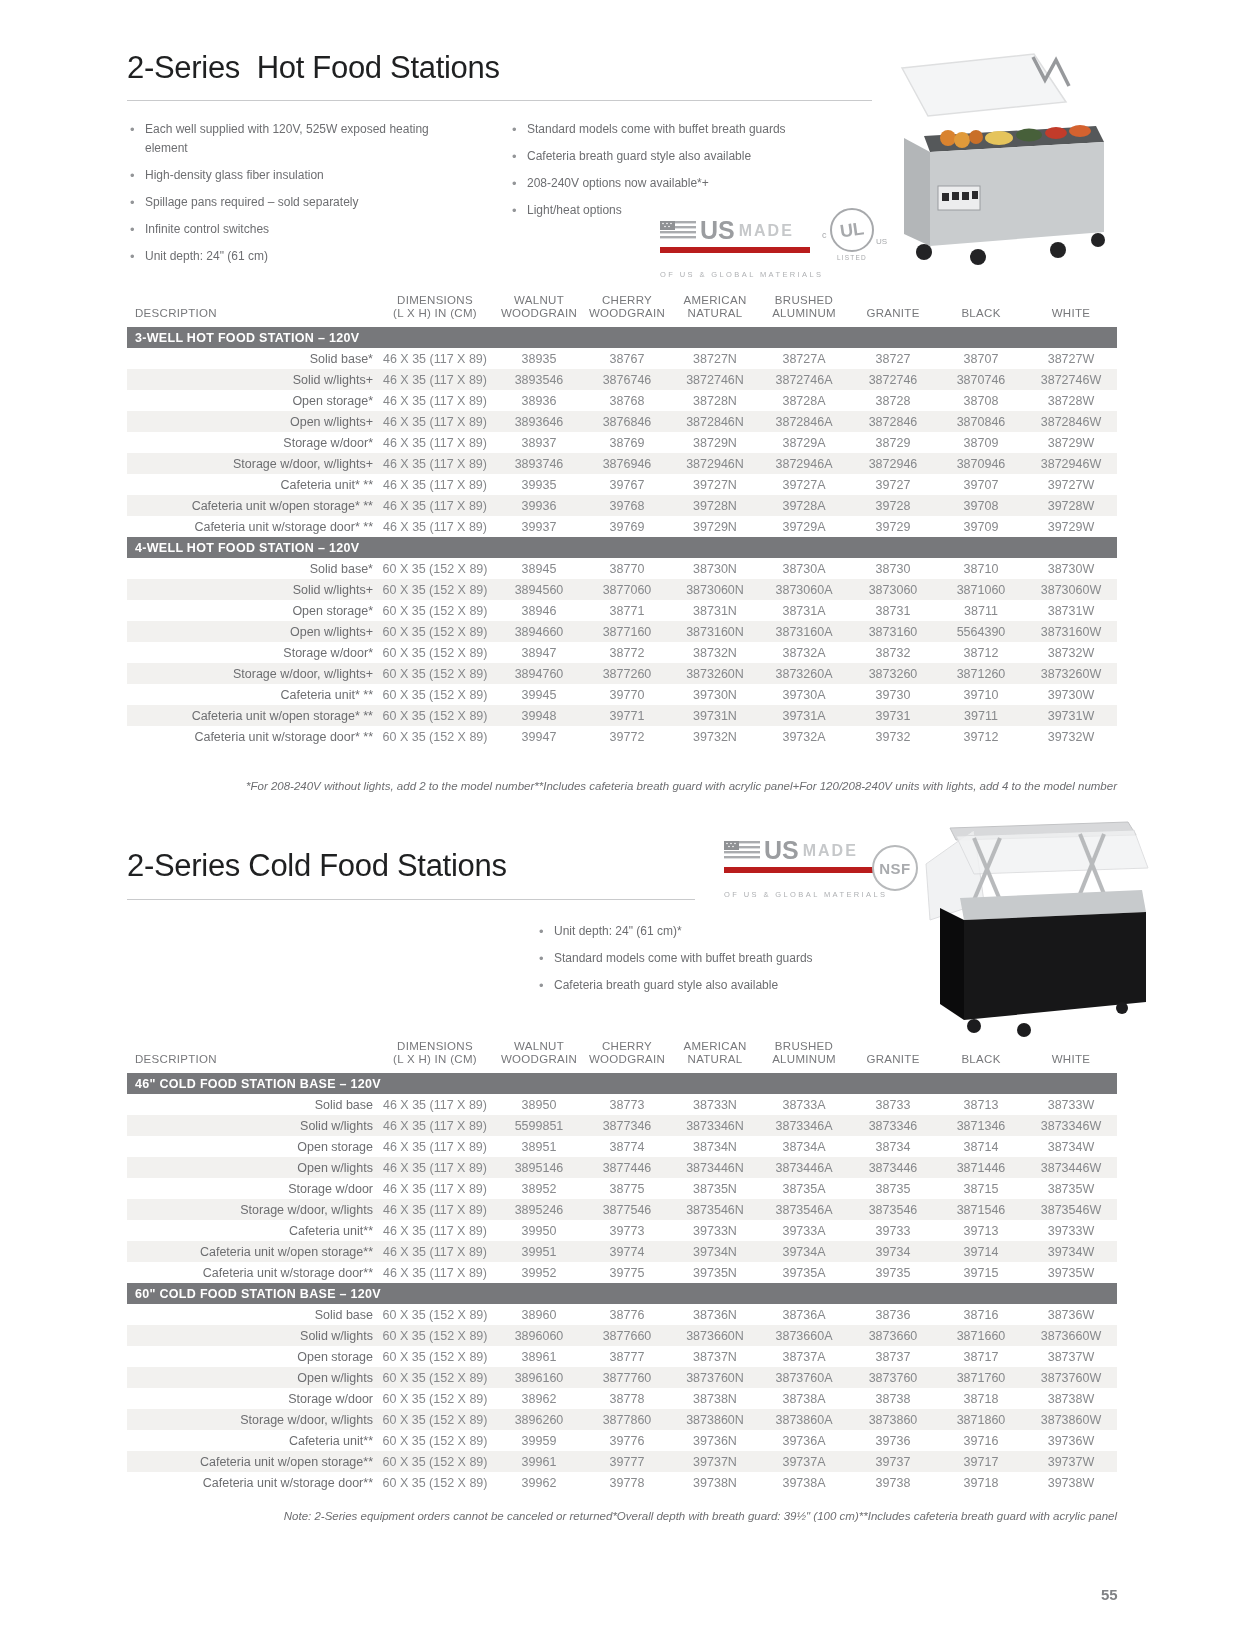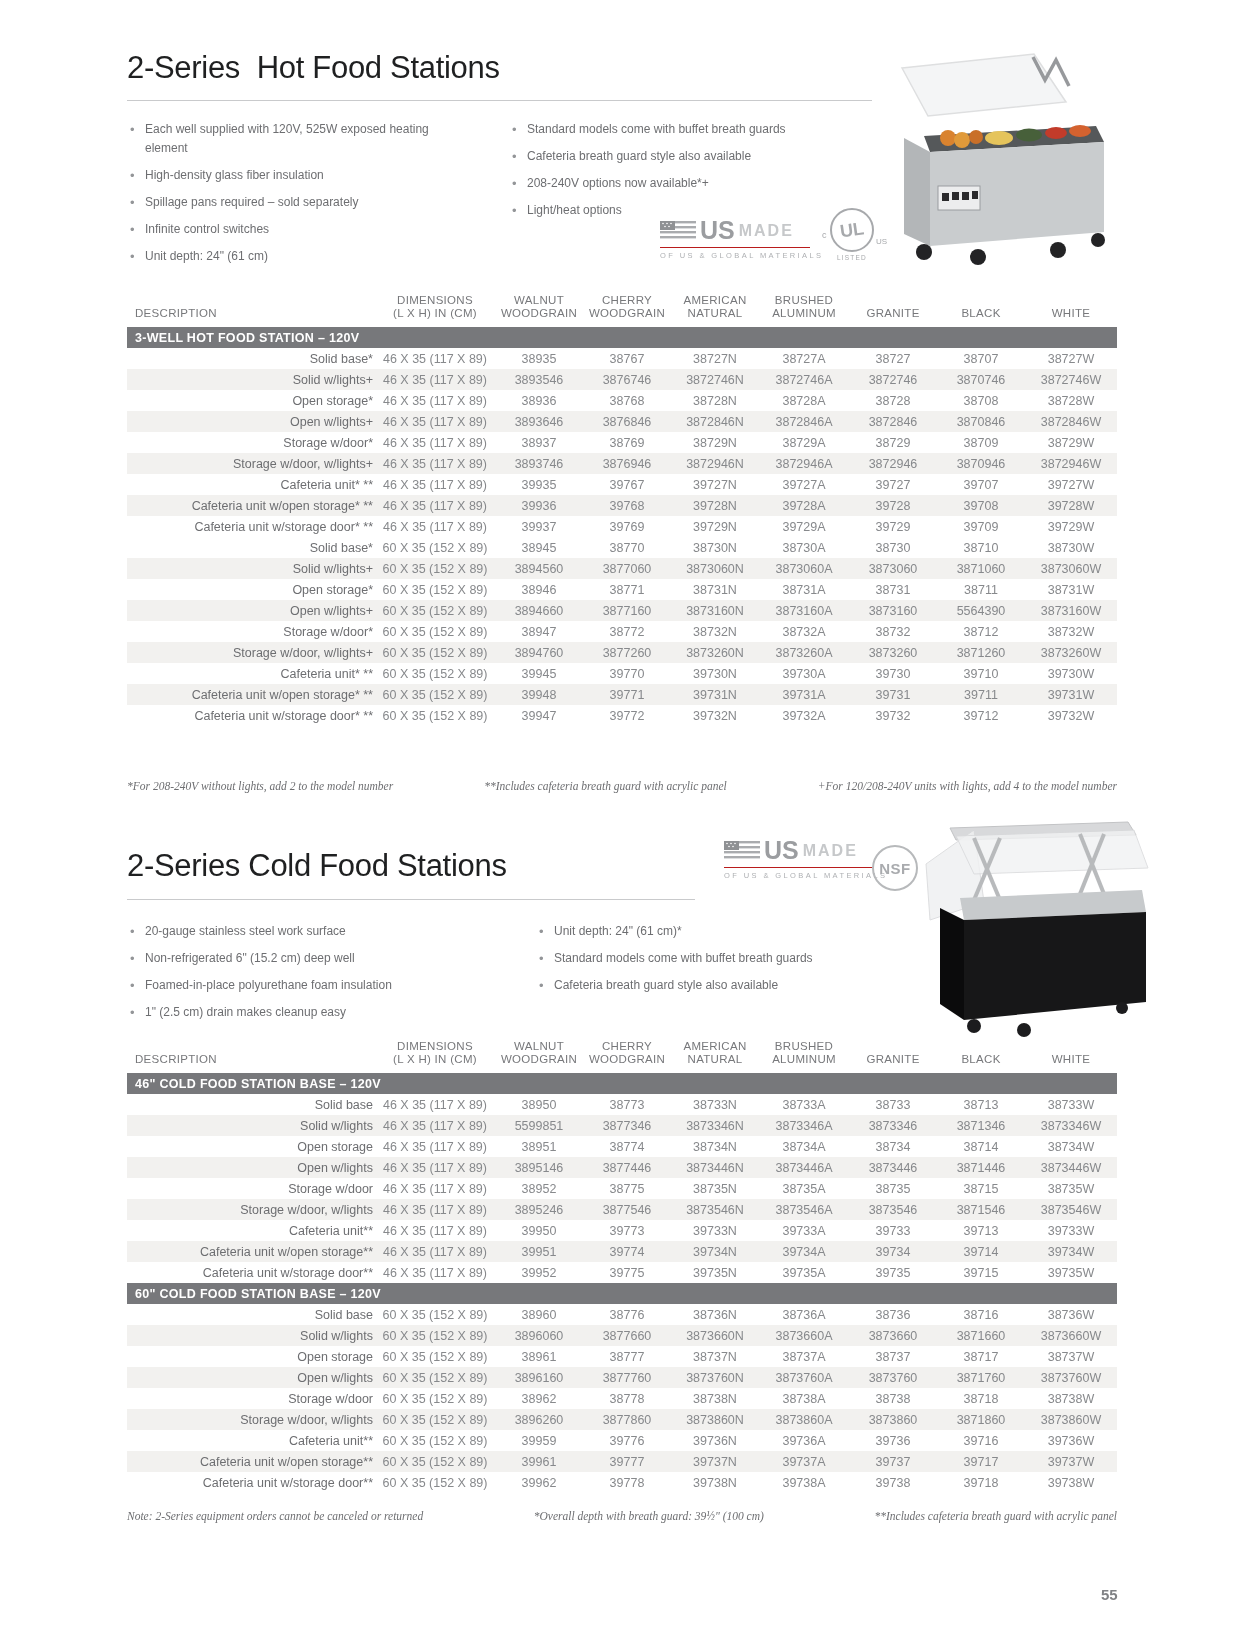--- a/index.html
+++ b/index.html
@@ -24,29 +24,29 @@
                   vertical-align:bottom; padding:0 2px 7px 2px; text-align:center; line-height:13px; }
   table.spec th:first-child { text-align:left; padding-left:8px; }
   table.spec td { font-size:12.5px; color:#87898c; text-align:center; height:21px; padding:2px 2px;
                   line-height:14px; }
   table.spec td.desc { text-align:right; padding-left:8px; color:#6d6e71; }
   table.spec tr.alt td { background:#f2f1ef; }
   table.spec tr.section-bar td { background:#77787b; color:#ffffff; font-weight:700; font-size:12.5px;
                   text-align:left; padding-left:8px; letter-spacing:.3px; height:21px; }
 
   
-  .footnotes { position:absolute; left:127px; width:990px; display:flex; justify-content:space-between;font-family:Liberation Serif, serif; }
+  .footnotes { position:absolute; left:127px; width:990px; display:flex; justify-content:flex-end; }
   .footnotes span { font-size:11.5px; font-style:italic; color:#6d6e71; }
 
   
   .usmade { position:absolute; width:150px; }
   .usmade-top { display:flex; align-items:center; gap:4px; }
   .usmade-us { font-size:25px; font-weight:700; color:#9b9da0; letter-spacing:0; }
   .usmade-made { font-size:16px; font-weight:700; color:#c6c8ca; letter-spacing:2px; }
-  .usmade-tag { border-top:1px solid #b91c1c; margin-top:2px; padding-top:3px; font-size:7.5px;
+  .usmade-tag { border-top:6px solid #b91c1c; margin-top:2px; padding-top:17px; font-size:7.5px;
                 letter-spacing:2.4px; color:#aeb0b3; text-align:center; white-space:nowrap; }
 
   
   .ul-logo { position:absolute; width:56px; text-align:center; }
   .ul-wrap { position:relative; width:44px; height:44px; margin:0 auto; }
   .ul-circle { width:44px; height:44px; border:2.5px solid #a7a9ac; border-radius:50%;
                display:flex; align-items:center; justify-content:center; }
   .ul-letters { font-size:18px; font-weight:700; color:#a7a9ac; transform:rotate(-8deg); }
   .ul-c { position:absolute; left:-8px; bottom:12px; font-size:9px; color:#a7a9ac; }
   .ul-us { position:absolute; right:-13px; bottom:6px; font-size:8px; color:#a7a9ac; }
@@ -283,20 +283,23 @@
           <td class="desc">Cafeteria unit w/storage door* **</td>
           <td>46 X 35 (117 X 89)</td>
           <td>39937</td>
           <td>39769</td>
           <td>39729N</td>
           <td>39729A</td>
           <td>39729</td>
           <td>39709</td>
           <td>39729W</td>
         </tr>
+        <tr class="section-bar">
+          <td colspan="9">4-WELL HOT FOOD STATION – 120V</td>
+        </tr>
         <tr>
           <td class="desc">Solid base*</td>
           <td>60 X 35 (152 X 89)</td>
           <td>38945</td>
           <td>38770</td>
           <td>38730N</td>
           <td>38730A</td>
           <td>38730</td>
           <td>38710</td>
           <td>38730W</td>
@@ -420,26 +423,20 @@
       <span class="usmade-us">US</span>
         <span class="usmade-made">MADE</span>
     </div>
     <div class="usmade-tag">OF US &amp; GLOBAL MATERIALS</div>
   </div>
 
   <div class="nsf-circle" style="left:872px; top:845px;">
     <span>NSF</span>
   </div>
 
-  <ul class="bullets" style="left:127px; top:922px; width:390px;">
-      <li>20-gauge stainless steel work surface</li>
-      <li>Non-refrigerated 6" (15.2 cm) deep well</li>
-      <li>Foamed-in-place polyurethane foam insulation</li>
-      <li>1" (2.5 cm) drain makes cleanup easy</li>
-    </ul>
   <ul class="bullets" style="left:536px; top:922px; width:390px;">
       <li>Unit depth: 24" (61 cm)*</li>
       <li>Standard models come with buffet breath guards</li>
       <li>Cafeteria breath guard style also available</li>
     </ul>
 
   <svg class="product-img" style="left:912px; top:802px;" width="248" height="238" viewBox="0 0 248 238">
     <polygon points="38,26 216,20 224,33 44,38" fill="#d8d9db" stroke="#c2c3c5" stroke-width="1"></polygon>
     <polygon points="14,62 62,28 72,100 18,118" fill="#eff0f1" opacity="0.85" stroke="#d7d8da" stroke-width="1"></polygon>
     <polygon points="44,34 222,28 236,66 62,72" fill="#f1f2f3" opacity="0.8" stroke="#d7d8da" stroke-width="1"></polygon>

